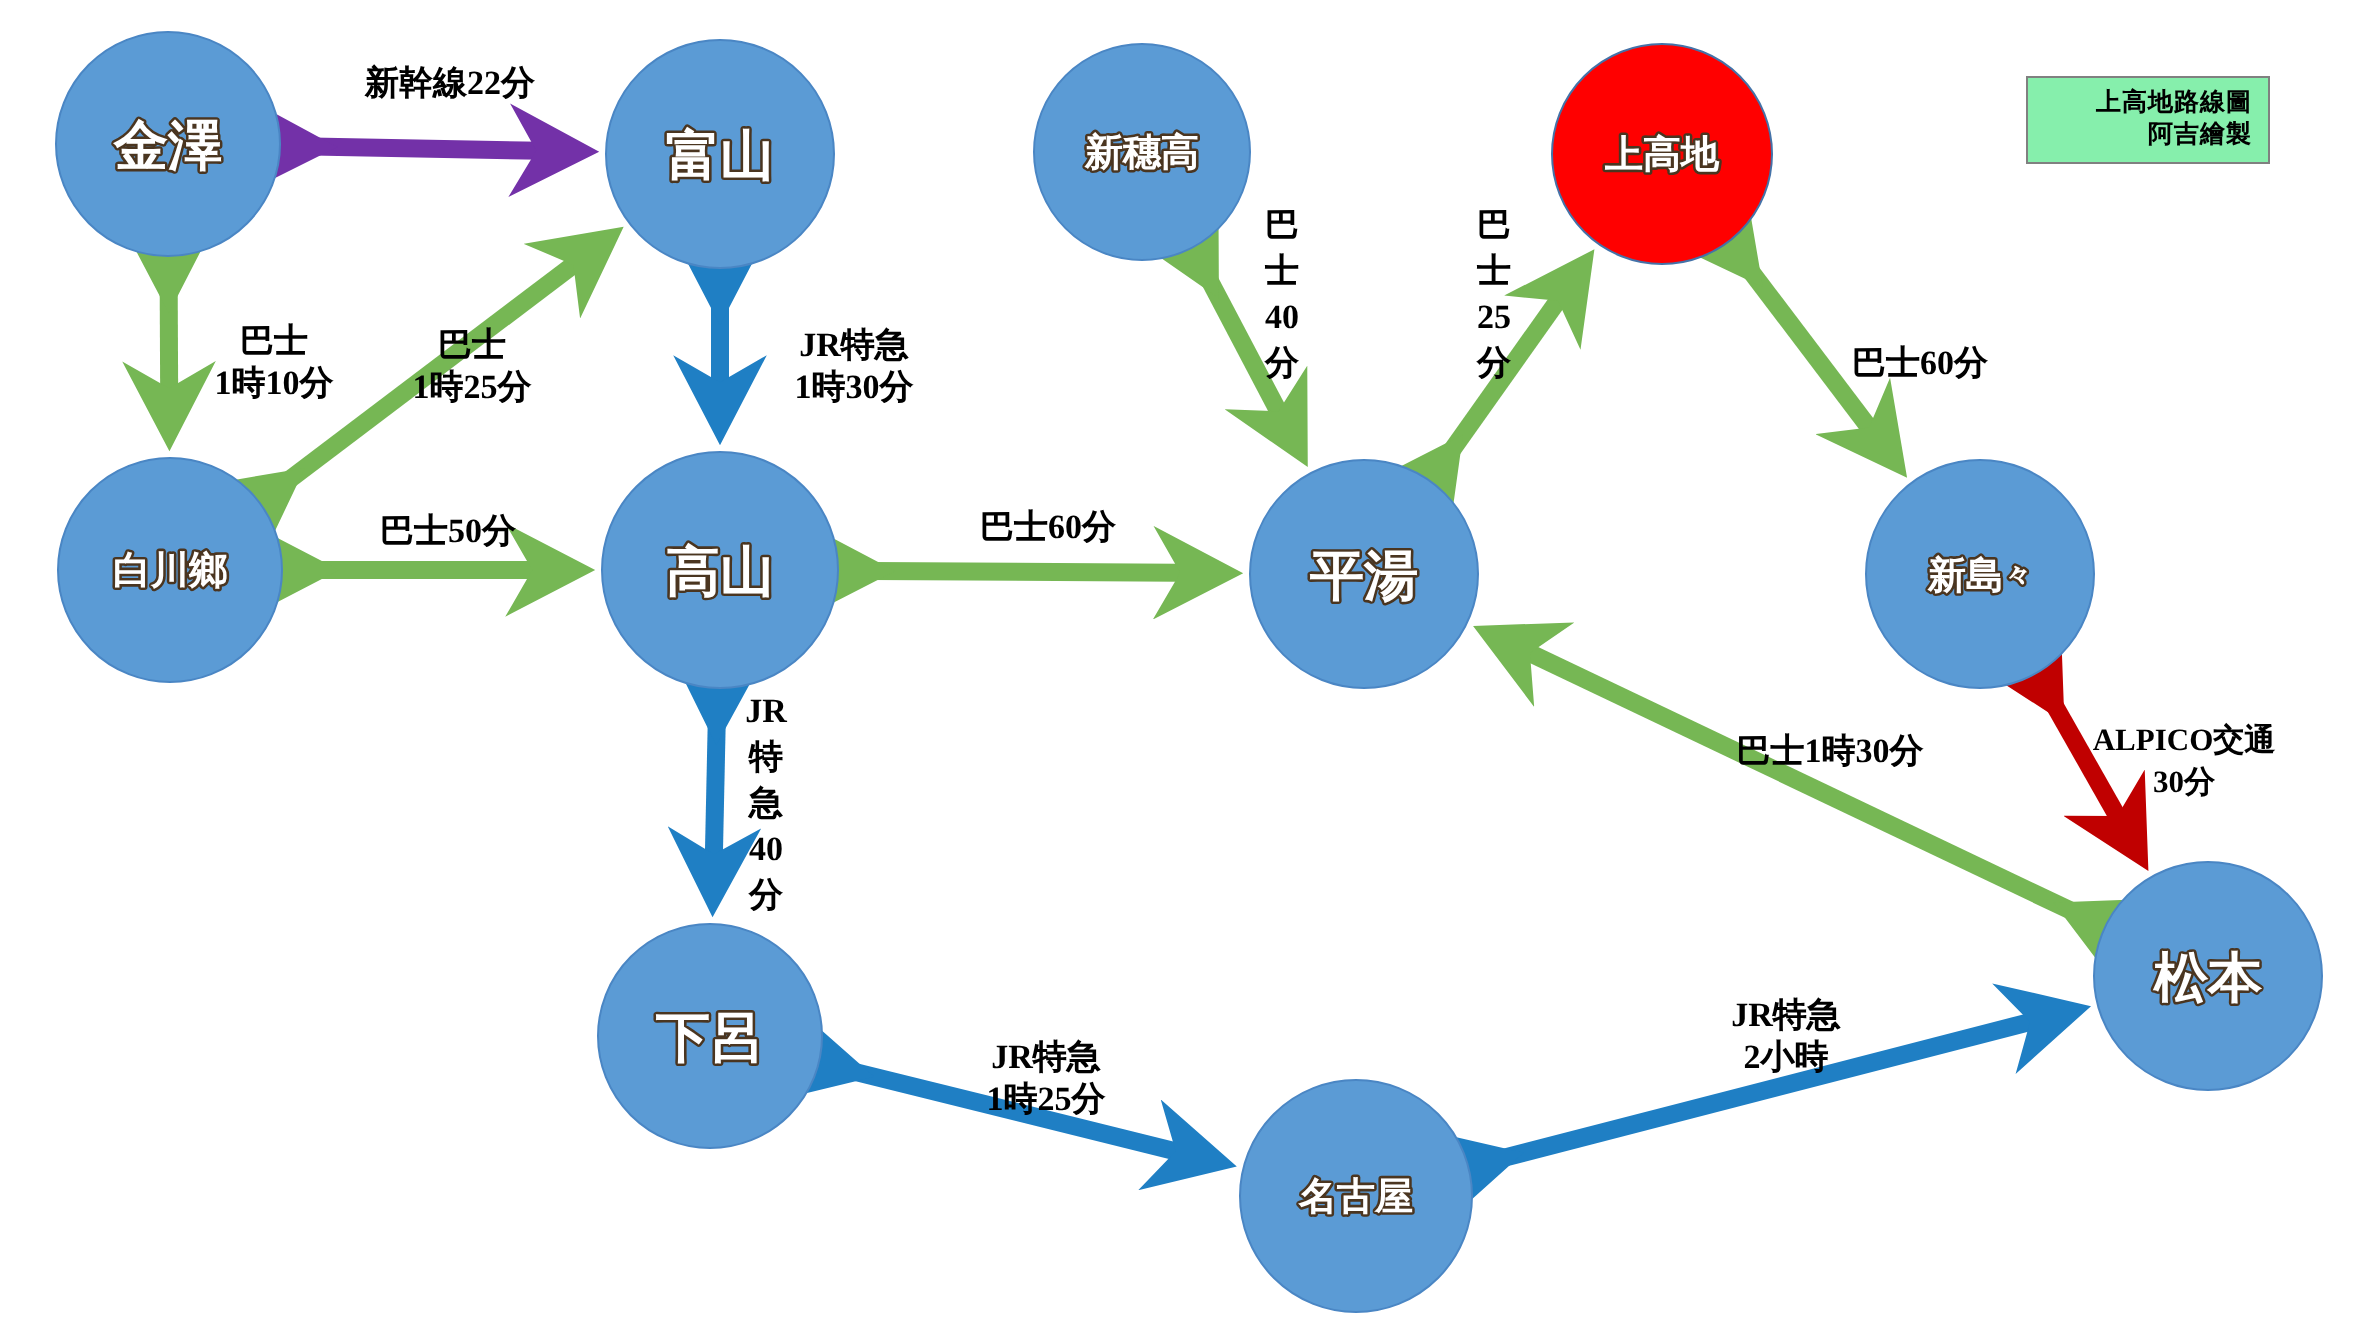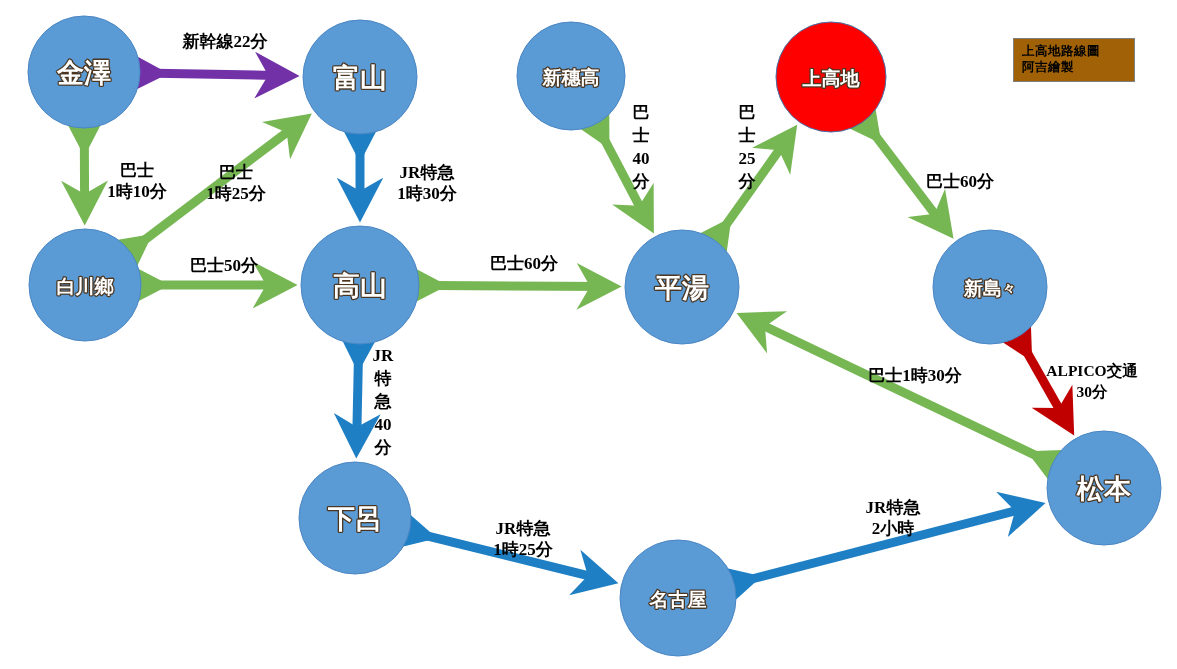--- a/index.html
+++ b/index.html
@@ -52,23 +52,23 @@
     text-anchor: middle;
     dominant-baseline: central;
     white-space: pre;
   }
   .edge-label-sm {
     font-size: 15.5px;
   }
   
   .legend-box {
     position: absolute;
-    background: #a16207;
+    background: #86efac;
     border: 1.6px solid #808080;
-    text-align: left;
+    text-align: right;
     font-family: "Liberation Serif", "DejaVu Serif", serif;
     font-weight: 700;
     font-size: 12.5px;
     color: #000000;
     line-height: 1.28;
     padding: 4px 8px 5px 8px;
     box-sizing: border-box;
     letter-spacing: 0.5px;
   }
   .legend-line { display: block; }

